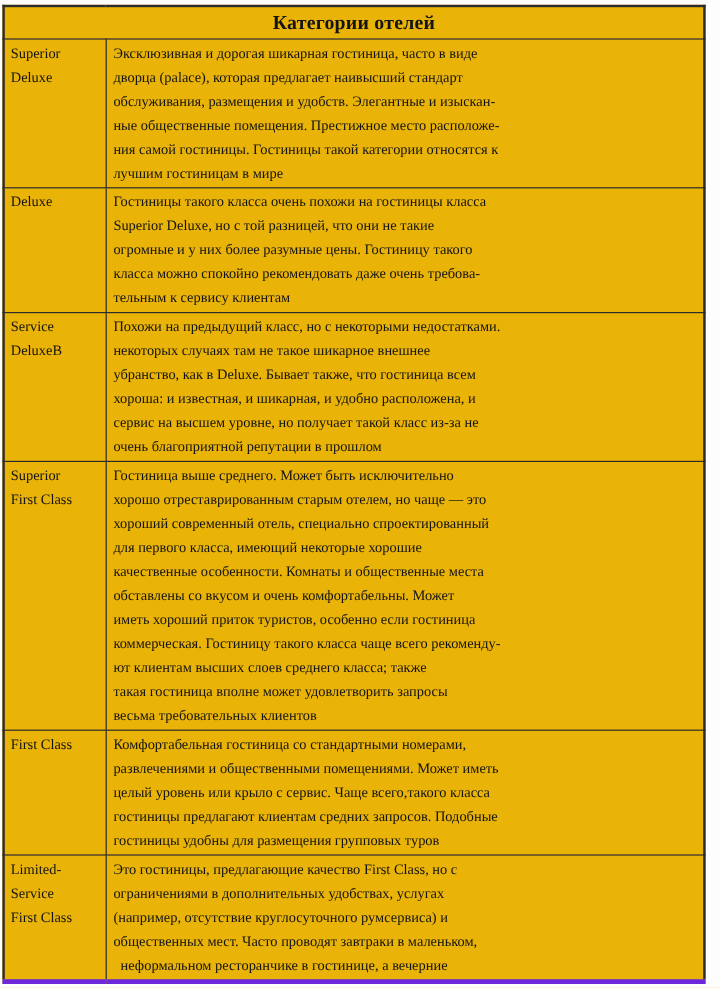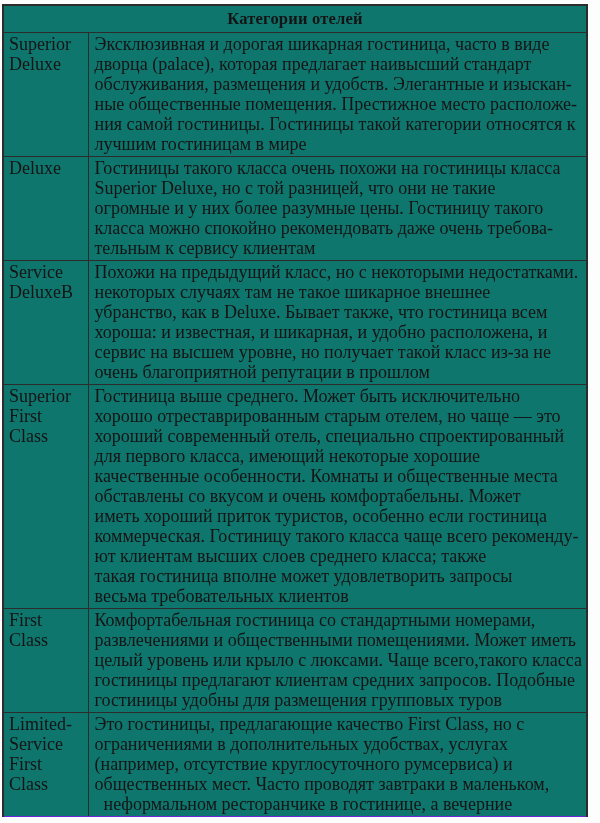--- a/index.html
+++ b/index.html
@@ -15,49 +15,49 @@
   .page {
     position: absolute;
     top: 4px;
     left: 2px;
     width: 586px;
   }
   table.cat-table {
     width: 100%;
     border-collapse: collapse;
     table-layout: fixed;
-    background: #0f766e;
+    background: #eab308;
     border: 2px solid #2c2c2c;
     border-bottom: 1px solid #8f8f8f;
   }
   table.cat-table th,
   table.cat-table td {
     border: 1px solid #2c2c2c;
     vertical-align: top;
-    font-size: 18px;
+    font-size: 12px;
     line-height: 20px;
   }
   table.cat-table th.title-cell {
     font-weight: bold;
     text-align: center;
     font-size: 16.5px;
     padding: 3px 4px 3px 4px;
     letter-spacing: 0.2px;
   }
   td.cat {
     padding: 1px 2px 2px 5px;
     white-space: pre-line;
   }
   td.desc {
     padding: 1px 3px 2px 6px;
     white-space: pre-wrap;
     overflow: hidden;
   }
   tr.last-row td {
-    border-bottom: 1px solid #6d28d9;
+    border-bottom: 4px solid #6d28d9;
   }
 </style>
 </head>
 <body>
 
 <div class="page">
   <table class="cat-table">
     <colgroup>
       <col style="width:85px">
       <col>
@@ -108,21 +108,21 @@
 иметь хороший приток туристов, особенно если гостиница
 коммерческая. Гостиницу такого класса чаще всего рекоменду-
 ют клиентам высших слоев среднего класса; также
 такая гостиница вполне может удовлетворить запросы
 весьма требовательных клиентов</td>
       </tr>
       <tr>
         <td class="cat">First Class</td>
         <td class="desc">Комфортабельная гостиница со стандартными номерами,
 развлечениями и общественными помещениями. Может иметь
-целый уровень или крыло с люксами. Чаще всего,такого класса
+целый уровень или крыло с сервис. Чаще всего,такого класса
 гостиницы предлагают клиентам средних запросов. Подобные
 гостиницы удобны для размещения групповых туров</td>
       </tr>
       <tr class="last-row">
         <td class="cat">Limited-
 Service
 First Class</td>
         <td class="desc">Это гостиницы, предлагающие качество First Class, но с
 ограничениями в дополнительных удобствах, услугах
 (например, отсутствие круглосуточного румсервиса) и

